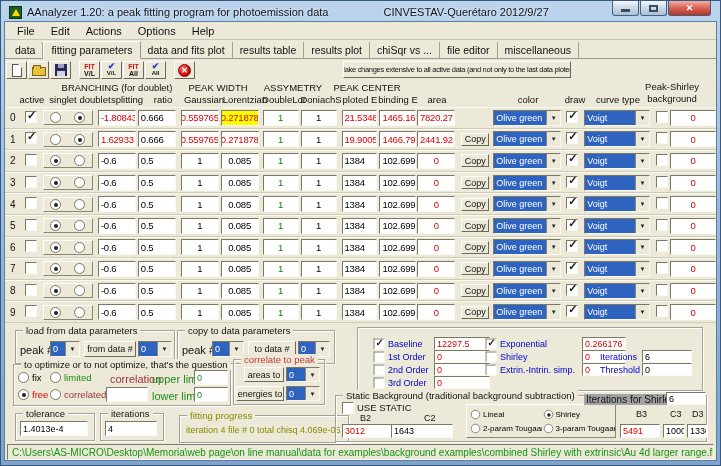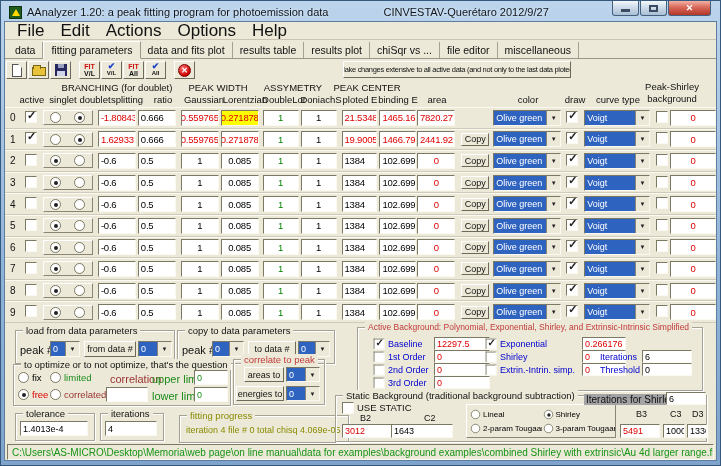--- a/index.html
+++ b/index.html
@@ -22,21 +22,21 @@
             display:flex; align-items:center; justify-content:center; font-size:9px; color:#333; }
   .capbtn.close { width:43px; background:linear-gradient(#f2b0a4,#d9695a 45%,#b13628); color:#fff; font-weight:bold; }
   .capbtn .minbar { width:9px; height:3px; background:#3a4c61; margin-top:5px; }
   .capbtn .maxbox { width:9px; height:7px; border:2px solid #3a4c61; }
 
   .inner { position:relative; background:#ece9d8; height:440px; border:1px solid #5d7e9f; overflow:hidden; }
 
   
   .menubar { position:absolute; left:0; top:0; right:0; height:18px; display:flex; align-items:center;
              padding-left:4px; border-bottom:1px solid #c9c5b2; background:#ece9d8; }
-  .menu-item { font-size:17px; color:#111; padding:1px 8px; }
+  .menu-item { font-size:11px; color:#111; padding:1px 8px; }
 
   
   .tabbar { position:absolute; left:0; top:19px; right:0; height:18px; display:flex; align-items:flex-end;
             padding-left:3px; border-bottom:1px solid #9a968a; background:#ece9d8; }
   .tab { font-size:10.5px; color:#111; padding:2px 7px 2px 7px; height:16px; border-right:1px solid #a5a193;
          white-space:nowrap; background:#ece9d8; }
   .tab.active { border:1px solid #9a968a; border-bottom:1px solid #ece9d8; border-top-color:#fff; border-left-color:#fff;
                 height:18px; margin-bottom:-1px; font-weight:normal; }
 
   
@@ -626,21 +626,20 @@
         <span class="ttl">iterations</span>
         <div class="fld" style="left:4px;top:7px;width:52px">4</div>
       </div>
 
       <div class="grp" style="left:170px;top:92px;width:170px;height:28px">
         <span class="ttl olive">fitting progress</span>
         <span class="lbl olive" style="left:6px;top:9px;font-size:9px">iteration 4   file # 0    total chisq  4.069e-05</span>
       </div>
 
       <div class="grp" style="left:348px;top:4px;width:346px;height:64px">
-        <span class="ttl red" style="font-size:8.5px;max-width:336px;overflow:hidden">Active Background: Polynomial, Exponential, Shirley, and Extrinsic-Intrinsic Simplified</span>
         <div id="abgL" style="position:absolute;left:8px;top:9px">
             <div class="abgrow">
               <span class="cbx on"></span>
               <span class="lb" style="width: 46px;">Baseline</span>
               <div class="vf" style="width: 56px;">12297.5</div>
             </div>
             <div class="abgrow">
               <span class="cbx"></span>
               <span class="lb" style="width: 46px;">1st Order</span>
               <div class="vf" style="width: 56px;">0</div>

